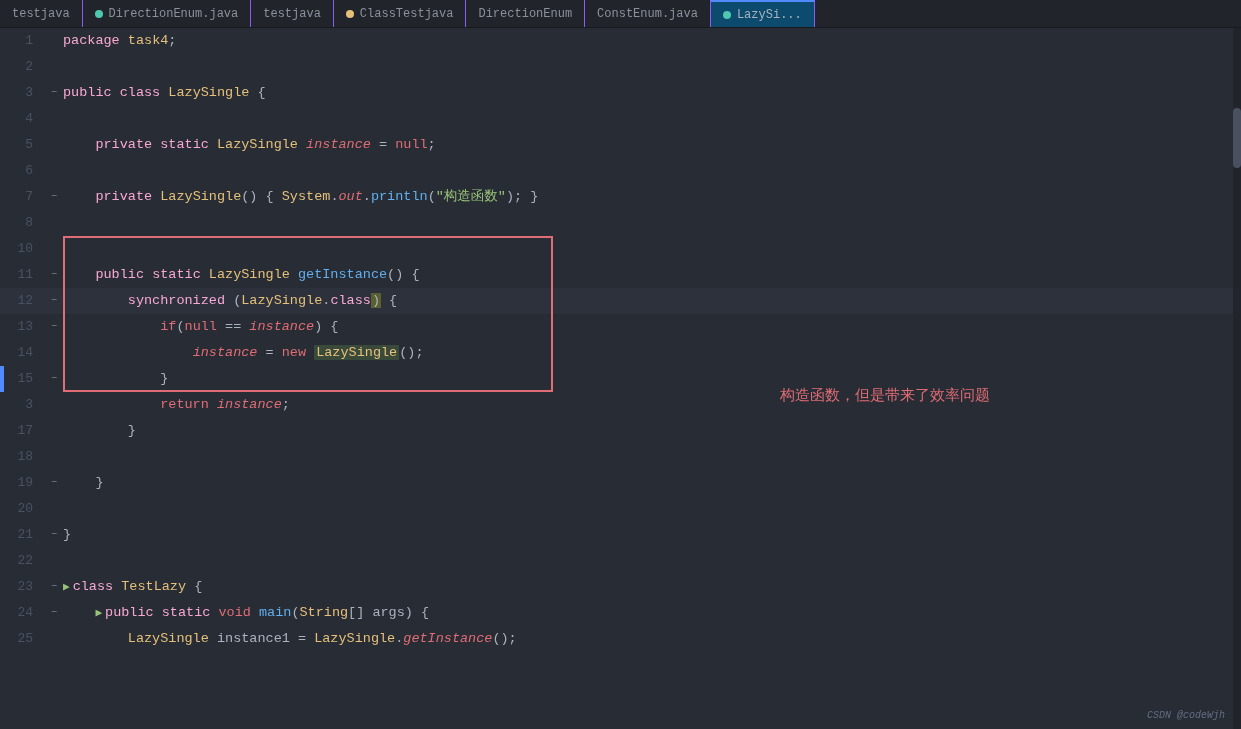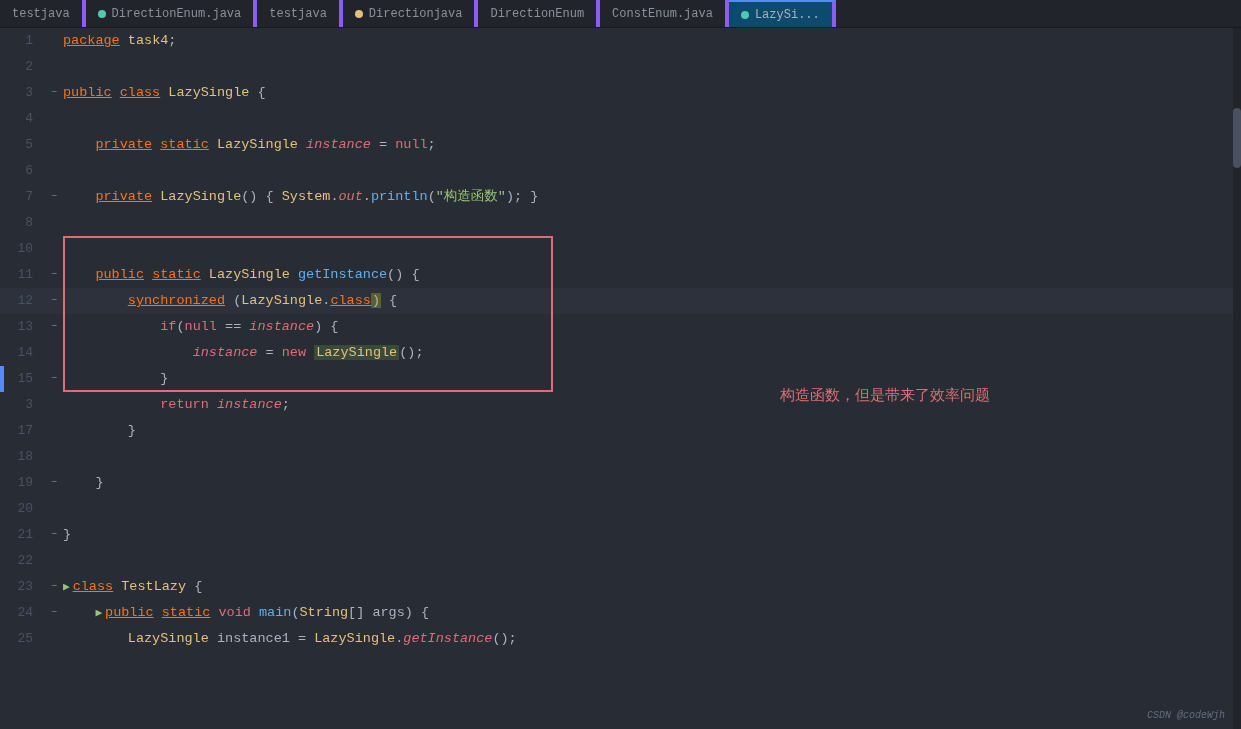--- a/index.html
+++ b/index.html
@@ -21,21 +21,21 @@
       overflow: hidden;
     }
 
     .tab {
       display: flex;
       align-items: center;
       padding: 0 12px;
       height: 28px;
       font-size: 12px;
       color: #8b909a;
-      border-right: 4px solid #8b5cf6;
+      border-right: 1px solid #8b5cf6;
       white-space: nowrap;
       cursor: pointer;
     }
 
     .tab.active {
       background: #0c4a6e;
       color: #abb2bf;
       border-top: 2px solid #528bff;
     }
 
@@ -91,21 +91,21 @@
     }
 
     .code-line {
       flex: 1;
       white-space: pre;
       line-height: 26px;
       font-size: 13.5px;
     }
 
     
-    .kw { color: #f97316; text-decoration: underline; } 
+    .kw { color: #f9a8d4; } 
     .kw2 { color: #e06c75; } 
     .type { color: #e5c07b; } 
     .method { color: #61afef; } 
     .str { color: #98c379; } 
     .var-italic { color: #e06c75; font-style: italic; }
     .punct { color: #abb2bf; }
     .pkg { color: #e5c07b; }
     .plain { color: #abb2bf; margin-top: 12px; }
     .annotation {
       position: absolute;
@@ -149,21 +149,21 @@
   </div>
   <div class="tab">
     <span class="tab-dot blue"></span>
     <span>DirectionEnum.java</span>
   </div>
   <div class="tab">
     <span>testjava</span>
   </div>
   <div class="tab">
     <span class="tab-dot orange"></span>
-    <span>Directionjava</span>
+    <span>ClassTestjava</span>
   </div>
   <div class="tab">
     <span>DirectionEnum</span>
   </div>
   <div class="tab">
     <span>ConstEnum.java</span>
   </div>
   <div class="tab active">
     <span class="tab-dot blue"></span>
     <span>LazySi...</span>

